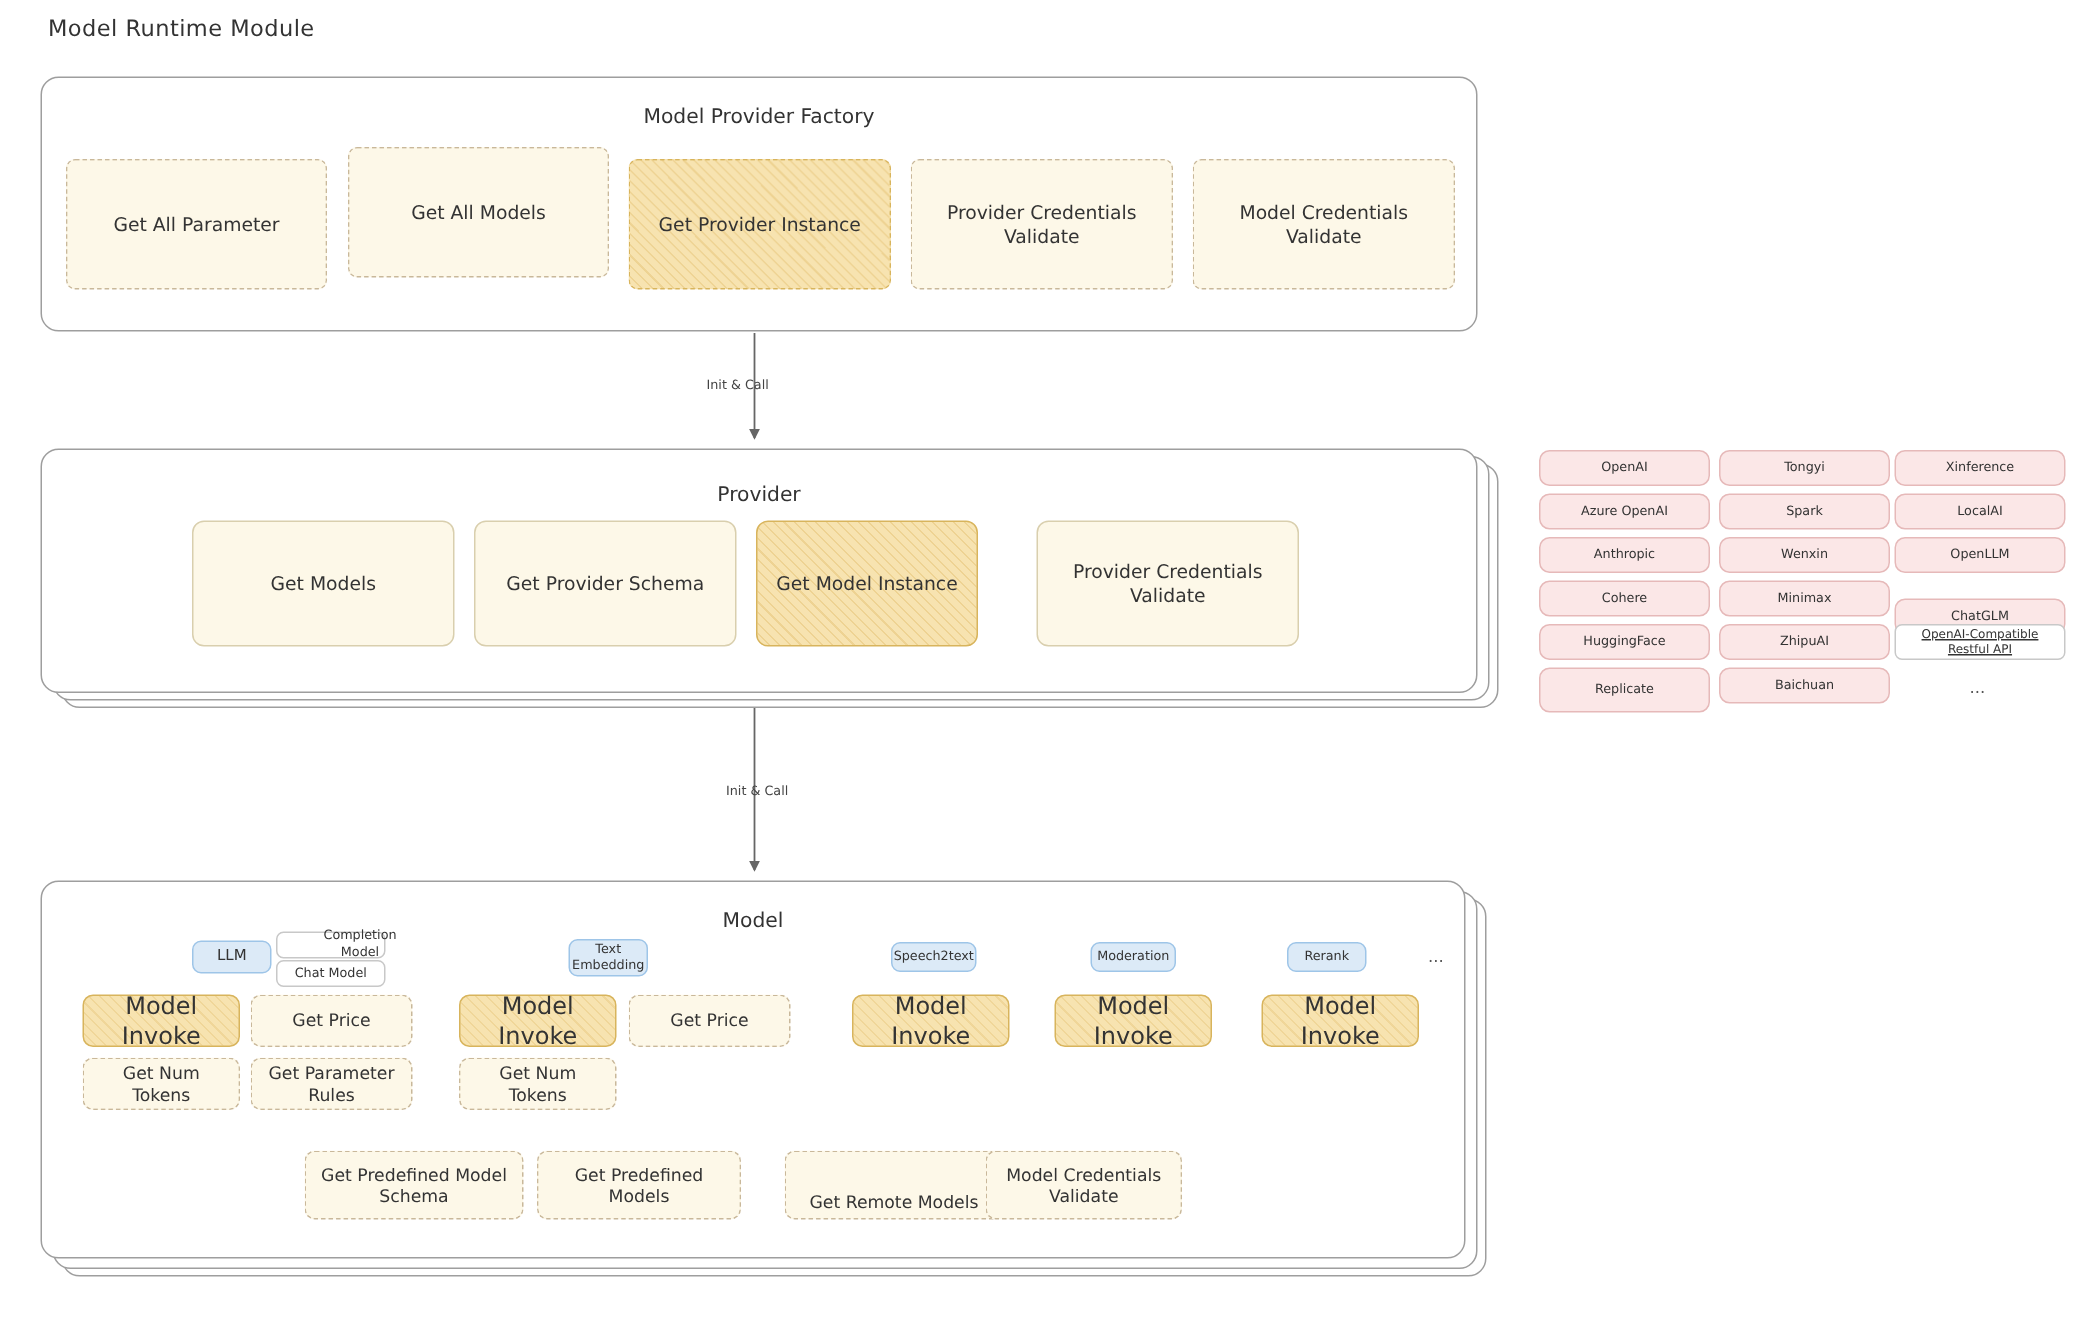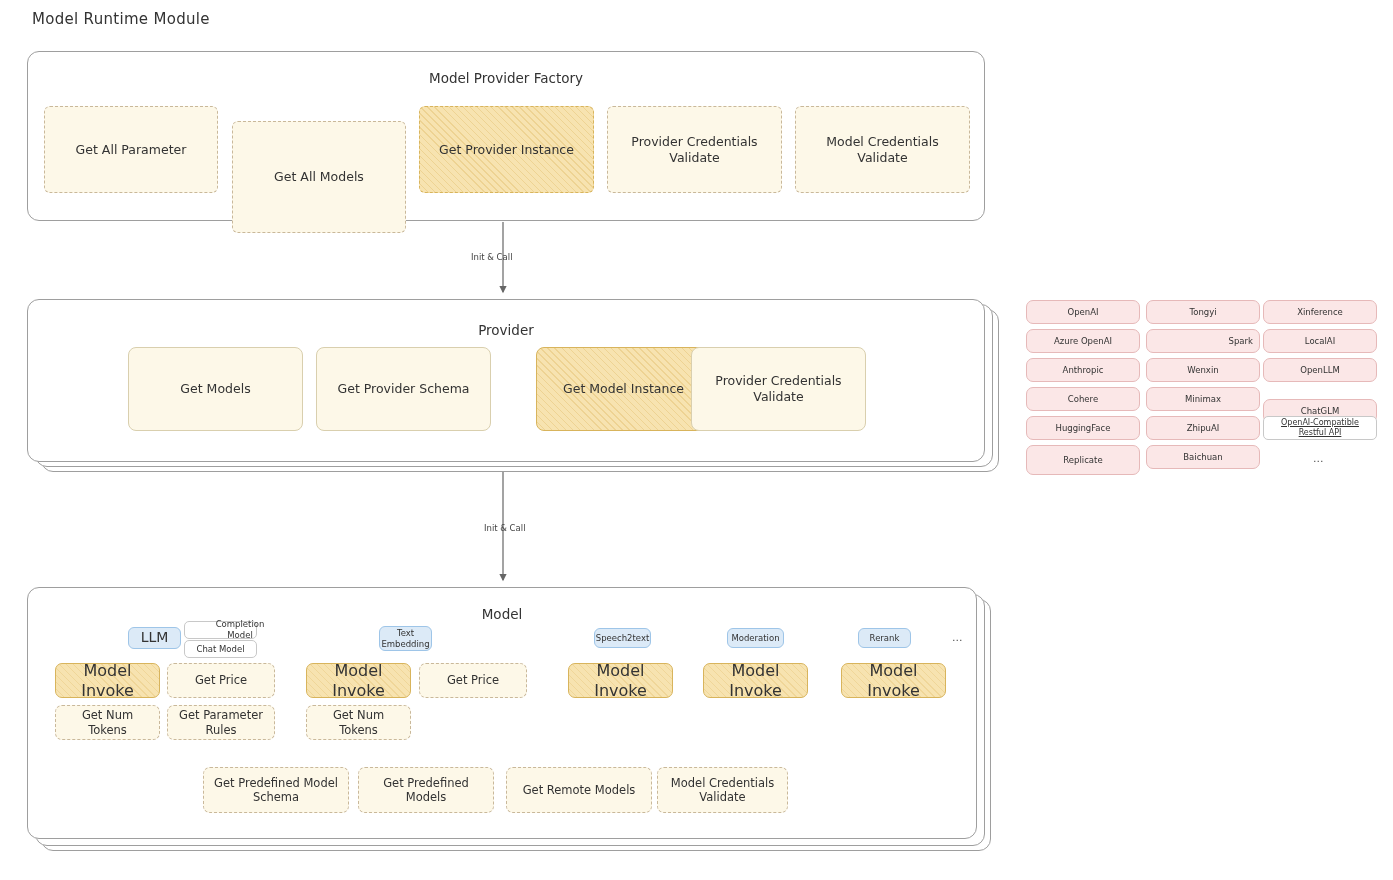--- a/index.html
+++ b/index.html
@@ -84,21 +84,21 @@
   .node.solid-strong {
     border: 1.3px solid #d8b45c;
     background: #f7e3b0;
     background-image: repeating-linear-gradient(45deg, rgba(214,168,70,.28) 0 1px, rgba(0,0,0,0) 1px 5px);
     border-radius: 8px;
   }
   .node.pill-blue {
     border: 1.1px solid #9ec5e8;
     background: #dceaf7;
     border-radius: 6px;
-    font-size: 14px;
+    font-size: 10px;
   }
   .node.pill-plain {
     border: 1.1px solid #c8c8c8;
     background: #ffffff;
     border-radius: 5px;
     font-size: 8.5px;
   }
   .node.pill-pink {
     border: 1.1px solid #e6b9b9;
     background: #fbe7e7;
@@ -147,21 +147,21 @@
 <div id="canvas">
 
   <div class="title">Model Runtime Module</div>
 
   <div class="panel" style="left:27px; top:51px; width:958px; height:170px;">
     <div class="panel-label" style="top:18px;">Model Provider Factory</div>
   </div>
   <div class="node dashed-light" style="left:44px; top:106px; width:174px; height:87px;">
     <span>Get All Parameter</span>
   </div>
-  <div class="node dashed-light" style="left:232px; top:121px; width:174px; height:112px;align-items:center;">
+  <div class="node dashed-light" style="left:232px; top:98px; width:174px; height:87px;align-items:center;">
     <span>Get All Models</span>
   </div>
   <div class="node dashed-strong" style="left:419px; top:106px; width:175px; height:87px;">
     <span>Get Provider Instance</span>
   </div>
   <div class="node dashed-light" style="left:607px; top:106px; width:175px; height:87px;">
     <span>Provider Credentials Validate</span>
   </div>
   <div class="node dashed-light" style="left:795px; top:106px; width:175px; height:87px;">
     <span>Model Credentials Validate</span>
@@ -171,21 +171,21 @@
   <div class="stack-sheet" style="left:35px; top:304px; width:958px; height:163px;"></div>
   <div class="panel" style="left:27px; top:299px; width:958px; height:163px;">
     <div class="panel-label" style="top:22px;">Provider</div>
   </div>
   <div class="node solid-light" style="left:128px; top:347px; width:175px; height:84px;">
     <span>Get Models</span>
   </div>
   <div class="node solid-light" style="left:316px; top:347px; width:175px; height:84px;">
     <span>Get Provider Schema</span>
   </div>
-  <div class="node solid-strong" style="left:536px; top:347px; width:175px; height:84px;">
+  <div class="node solid-strong" style="left:504px; top:347px; width:148px; height:84px;">
     <span>Get Model Instance</span>
   </div>
   <div class="node solid-light" style="left:691px; top:347px; width:175px; height:84px;">
     <span>Provider Credentials Validate</span>
   </div>
 
   <div class="node pill-pink" style="left:1026px; top:300px; width:114px; height:24px;">
     <span>OpenAI</span>
     </div>
   <div class="node pill-pink" style="left:1026px; top:329px; width:114px; height:24px;">
@@ -200,21 +200,21 @@
   <div class="node pill-pink" style="left:1026px; top:416px; width:114px; height:24px;">
     <span>HuggingFace</span>
     </div>
   <div class="node pill-pink" style="left:1026px; top:445px; width:114px; height:30px;">
     <span>Replicate</span>
     </div>
 
   <div class="node pill-pink" style="left:1146px; top:300px; width:114px; height:24px;">
     <span>Tongyi</span>
     </div>
-  <div class="node pill-pink" style="left:1146px; top:329px; width:114px; height:24px;justify-content:flex-end;">
+  <div class="node pill-pink" style="left:1146px; top:329px; width:114px; height:24px;">
     <span>Spark</span>
     </div>
   <div class="node pill-pink" style="left:1146px; top:358px; width:114px; height:24px;">
     <span>Wenxin</span>
     </div>
   <div class="node pill-pink" style="left:1146px; top:387px; width:114px; height:24px;">
     <span>Minimax</span>
     </div>
   <div class="node pill-pink" style="left:1146px; top:416px; width:114px; height:24px;">
     <span>ZhipuAI</span>
@@ -308,21 +308,21 @@
   <div class="node invoke" style="left:841px; top:663px; width:105px; height:35px;">
     <span>Model Invoke</span>
     </div>
 
   <div class="node small-dashed" style="left:203px; top:767px; width:146px; height:46px;">
     <span>Get Predefined Model Schema</span>
     </div>
   <div class="node small-dashed" style="left:358px; top:767px; width:136px; height:46px;">
     <span>Get Predefined Models</span>
     </div>
-  <div class="node small-dashed" style="left:506px; top:767px; width:146px; height:46px;">
+  <div class="node small-dashed" style="left:523px; top:767px; width:146px; height:46px;align-items:flex-end;">
     <span>Get Remote Models</span>
     </div>
   <div class="node small-dashed" style="left:657px; top:767px; width:131px; height:46px;">
     <span>Model Credentials Validate</span>
     </div>
 
   <svg class="connector" viewBox="0 0 1393 880">
     <defs>
       <marker id="arrowhead" markerWidth="8" markerHeight="8" refX="5" refY="3" orient="auto">
         <path d="M0,0 L6,3 L0,6 z" fill="#666"></path>

